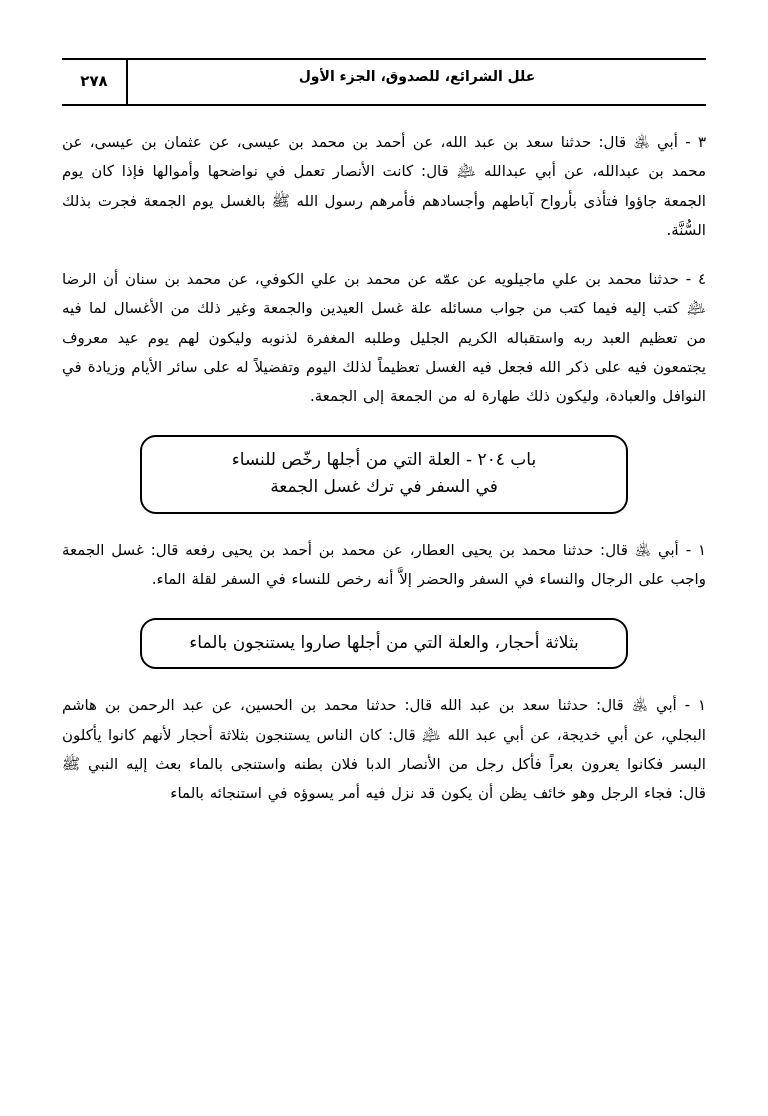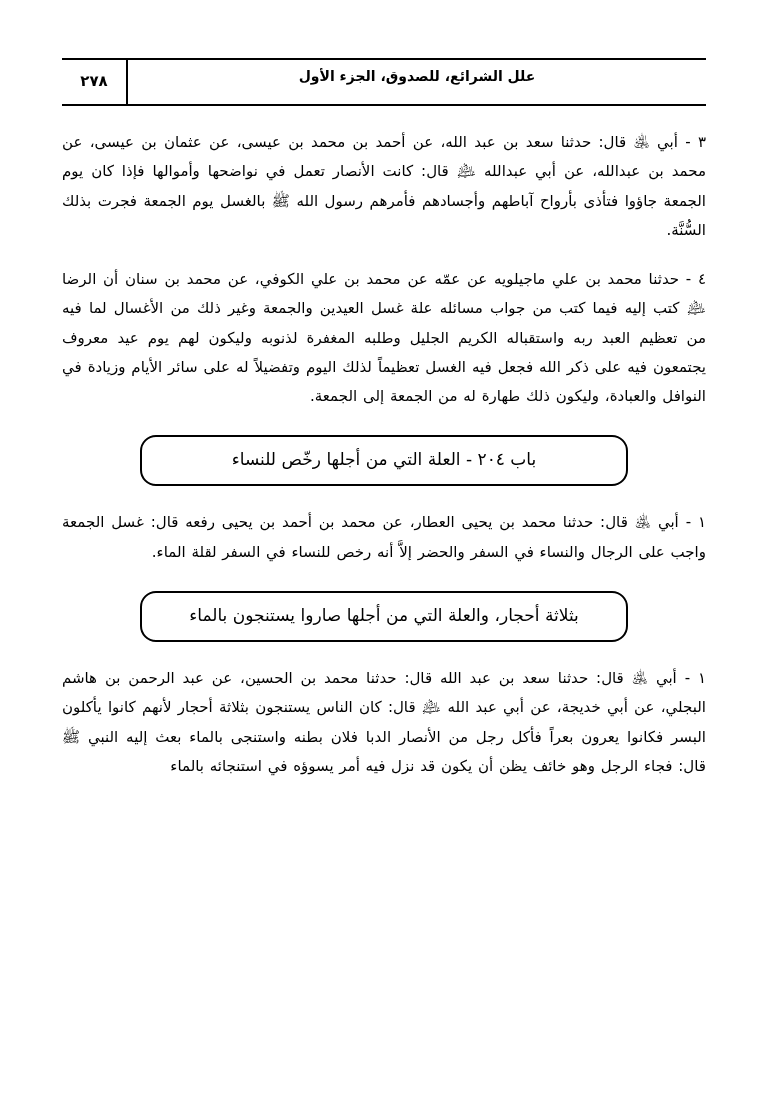--- a/index.html
+++ b/index.html
@@ -95,20 +95,21 @@
   </div>
 
   <div class="content">
 
     <p class="para">٣ - أبي ﵁ قال: حدثنا سعد بن عبد الله، عن أحمد بن محمد بن عيسى، عن عثمان بن عيسى، عن محمد بن عبدالله، عن أبي عبدالله ﵇ قال: كانت الأنصار تعمل في نواضحها وأموالها فإذا كان يوم الجمعة جاؤوا فتأذى بأرواح آباطهم وأجسادهم فأمرهم رسول الله ﷺ بالغسل يوم الجمعة فجرت بذلك السُّنَّة.</p>
 
     <p class="para">٤ - حدثنا محمد بن علي ماجيلويه عن عمّه عن محمد بن علي الكوفي، عن محمد بن سنان أن الرضا ﵇ كتب إليه فيما كتب من جواب مسائله علة غسل العيدين والجمعة وغير ذلك من الأغسال لما فيه من تعظيم العبد ربه واستقباله الكريم الجليل وطلبه المغفرة لذنوبه وليكون لهم يوم عيد معروف يجتمعون فيه على ذكر الله فجعل فيه الغسل تعظيماً لذلك اليوم وتفضيلاً له على سائر الأيام وزيادة في النوافل والعبادة، وليكون ذلك طهارة له من الجمعة إلى الجمعة.</p>
 
     <div class="bab-box">
       <div class="bab-line">باب ٢٠٤ - العلة التي من أجلها رخّص للنساء</div>
+      <div class="bab-line">في السفر في ترك غسل الجمعة</div>
     </div>
 
     <p class="para tight">١ - أبي ﵁ قال: حدثنا محمد بن يحيى العطار، عن محمد بن أحمد بن يحيى رفعه قال: غسل الجمعة واجب على الرجال والنساء في السفر والحضر إلاَّ أنه رخص للنساء في السفر لقلة الماء.</p>
 
     <div class="bab-box">
       <div class="bab-line">بثلاثة أحجار، والعلة التي من أجلها صاروا يستنجون بالماء</div>
     </div>
 
     <p class="para tight">١ - أبي ﵁ قال: حدثنا سعد بن عبد الله قال: حدثنا محمد بن الحسين، عن عبد الرحمن بن هاشم البجلي، عن أبي خديجة، عن أبي عبد الله ﵇ قال: كان الناس يستنجون بثلاثة أحجار لأنهم كانوا يأكلون البسر فكانوا يعرون بعراً فأكل رجل من الأنصار الدبا فلان بطنه واستنجى بالماء بعث إليه النبي ﷺ قال: فجاء الرجل وهو خائف يظن أن يكون قد نزل فيه أمر يسوؤه في استنجائه بالماء</p>
 

